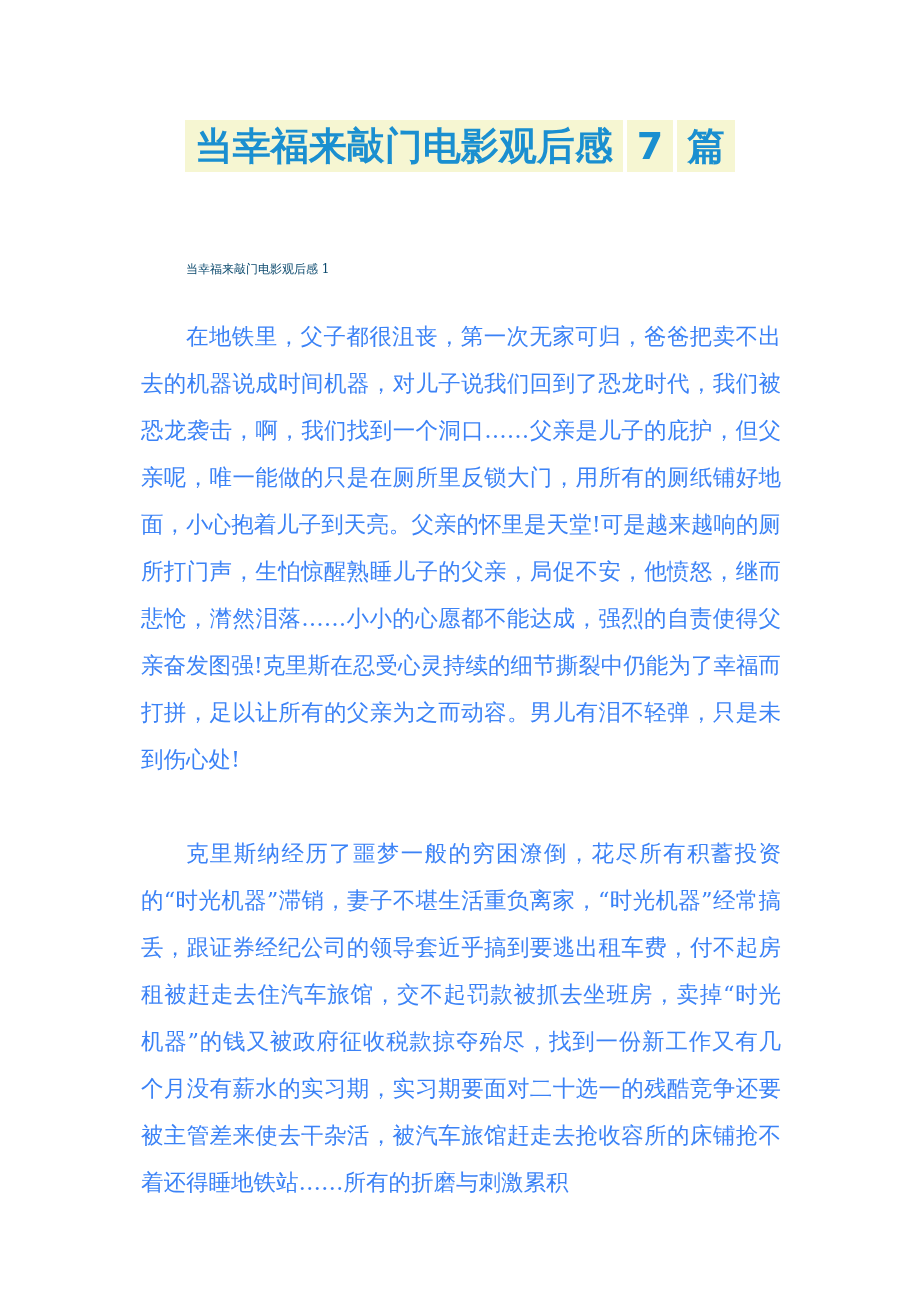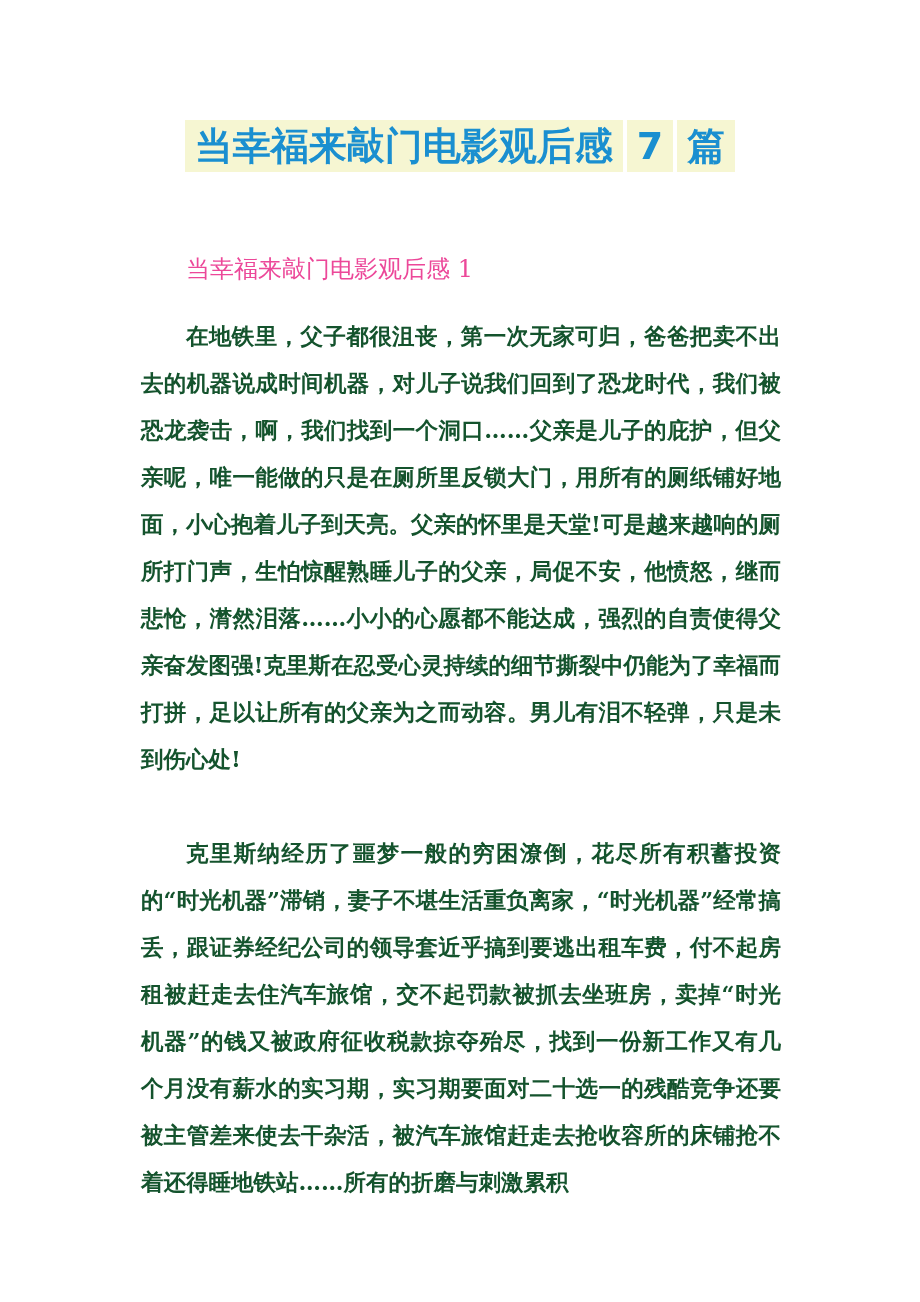--- a/index.html
+++ b/index.html
@@ -30,39 +30,38 @@
       line-height: 52px;
       height: 52px;
       padding: 0 10px;
       letter-spacing: 0px;
     }
     .title-gap { display: inline-block; width: 4px; }
     .section-heading {
       position: absolute;
       top: 254px;
       left: 186px;
-      color: #ec4899;
+      color: #0c4a6e;
       font-family: "DejaVu Serif", "Liberation Serif", serif;
-      font-size: 24px;
+      font-size: 12px;
       line-height: 30px;
       margin: 0;
       font-weight: normal;
     }
     .para {
       position: absolute;
       left: 141px;
       width: 640px;
       margin: 0;
-      color: #14532d;
+      color: #3b82f6;
       font-family: "DejaVu Serif", "Liberation Serif", serif;
       font-size: 22.5px;
       line-height: 47px;
       text-indent: 45px;
       text-align: justify;
-      font-weight: bold;
     }
     .p1 { top: 313px; }
     .p2 { top: 830px; }
   </style>
 </head>
 <body>
 
 <div class="title-wrap">
   <span class="title-seg">当幸福来敲门电影观后感</span><span class="title-gap"></span><span class="title-seg">7</span><span class="title-gap"></span><span class="title-seg">篇</span>
 </div>

